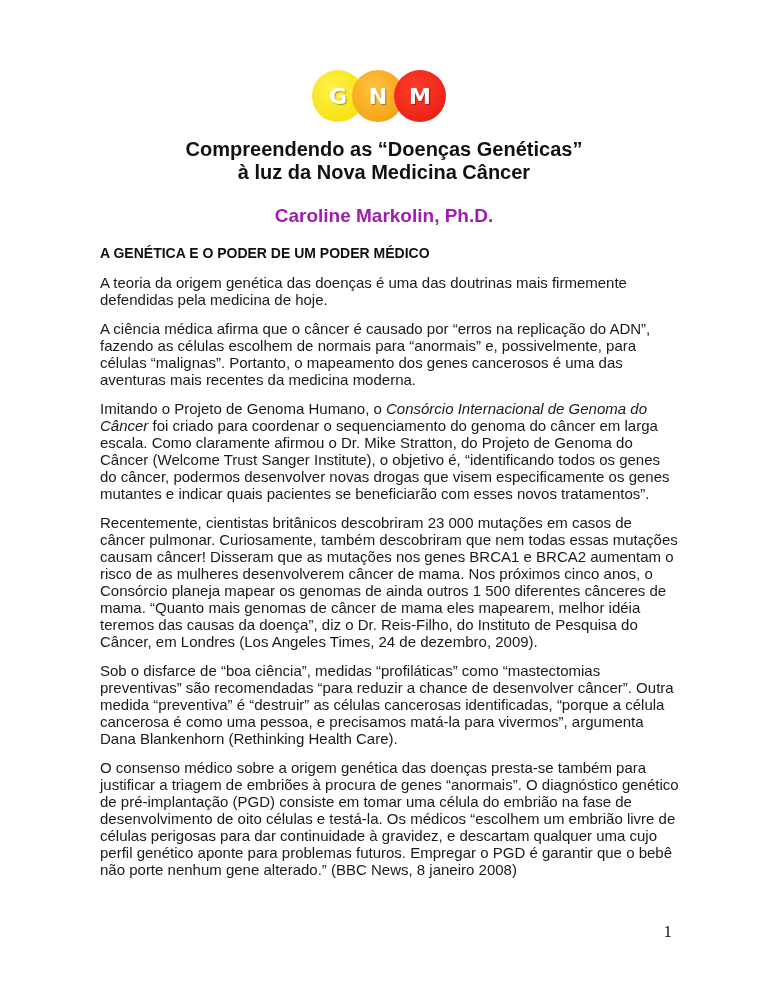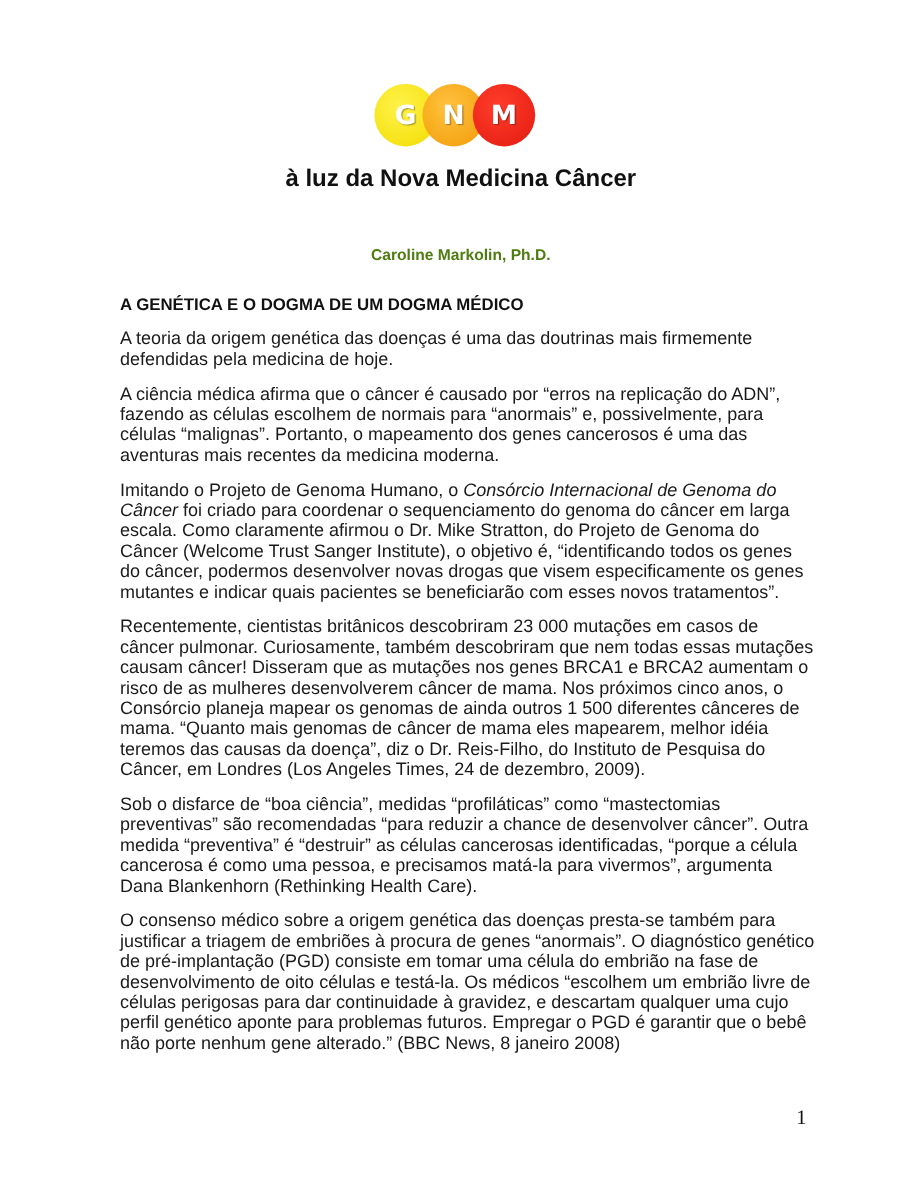--- a/index.html
+++ b/index.html
@@ -3,43 +3,44 @@
 <meta charset="utf-8">
 <style>
   html, body { margin: 0; padding: 0; background: #ffffff; }
   body { width: 768px; height: 994px; position: relative; overflow: hidden; font-family: "Liberation Sans", sans-serif; color: #1a1a1a; }
   .logo { position: absolute; left: 312px; top: 70px; width: 146px; height: 52px; }
   .logo .c { position: absolute; top: 0; width: 52px; height: 52px; border-radius: 50%; display: flex; align-items: center; justify-content: center; font-family: "DejaVu Sans", sans-serif; font-weight: bold; font-size: 22px; color: #ffffff; text-shadow: 1px 1px 1px rgba(0,0,0,0.35); }
   .logo .g { left: 0; background: radial-gradient(circle at 40% 35%, #fff24a, #f2dc00); }
   .logo .n { left: 40px; background: radial-gradient(circle at 40% 35%, #ffbf3a, #f29a00); opacity: 0.97; }
   .logo .m { left: 82px; background: radial-gradient(circle at 40% 35%, #ff3d2a, #e21a10); }
   .title { position: absolute; left: 0; width: 768px; top: 138px; text-align: center; font-weight: bold; font-size: 20px; line-height: 23px; color: #111; }
-  .author { position: absolute; left: 0; width: 768px; top: 205px; text-align: center; font-weight: bold; font-size: 13px; color: #4d7c0f; }
+  .author { position: absolute; left: 0; width: 768px; top: 205px; text-align: center; font-weight: bold; font-size: 19px; color: #a21caf; }
   .content { position: absolute; left: 100px; top: 245px; width: 580px; font-size: 15px; line-height: 17px; color: #1a1a1a; }
   .heading { font-weight: bold; font-size: 14px; margin: 0 0 12px 0; color: #111; }
   .content p { margin: 0 0 12px 0; }
   .pagenum { position: absolute; left: 592px; top: 922px; width: 80px; text-align: right; font-family: "Liberation Serif", serif; font-size: 17px; color: #111; }
 </style>
 </head>
 <body>
 
 <div class="logo">
   <div class="c g">G</div>
   <div class="c n">N</div>
   <div class="c m">M</div>
 </div>
 
 <div class="title">
+  <div>Compreendendo as “Doenças Genéticas”</div>
   <div>à luz da Nova Medicina Câncer</div>
 </div>
 
 <div class="author">Caroline Markolin, Ph.D.</div>
 
 <div class="content">
-  <div class="heading">A GENÉTICA E O DOGMA DE UM DOGMA MÉDICO</div>
+  <div class="heading">A GENÉTICA E O PODER DE UM PODER MÉDICO</div>
   <p>A teoria da origem genética das doenças é uma das doutrinas mais firmemente defendidas pela medicina de hoje.</p>
   <p>A ciência médica afirma que o câncer é causado por “erros na replicação do ADN”, fazendo as células escolhem de normais para “anormais” e, possivelmente, para células “malignas”. Portanto, o mapeamento dos genes cancerosos é uma das aventuras mais recentes da medicina moderna.</p>
   <p><span>Imitando o Projeto de Genoma Humano, o </span><em>Consórcio Internacional de Genoma do Câncer</em><span> foi criado para coordenar o sequenciamento do genoma do câncer em larga escala. Como claramente afirmou o Dr. Mike Stratton, do Projeto de Genoma do Câncer (Welcome Trust Sanger Institute), o objetivo é, “identificando todos os genes do câncer, podermos desenvolver novas drogas que visem especificamente os genes mutantes e indicar quais pacientes se beneficiarão com esses novos tratamentos”.</span></p>
   <p>Recentemente, cientistas britânicos descobriram 23 000 mutações em casos de câncer pulmonar. Curiosamente, também descobriram que nem todas essas mutações causam câncer! Disseram que as mutações nos genes BRCA1 e BRCA2 aumentam o risco de as mulheres desenvolverem câncer de mama. Nos próximos cinco anos, o Consórcio planeja mapear os genomas de ainda outros 1 500 diferentes cânceres de mama. “Quanto mais genomas de câncer de mama eles mapearem, melhor idéia teremos das causas da doença”, diz o Dr. Reis-Filho, do Instituto de Pesquisa do Câncer, em Londres (Los Angeles Times, 24 de dezembro, 2009).</p>
   <p>Sob o disfarce de “boa ciência”, medidas “profiláticas” como “mastectomias preventivas” são recomendadas “para reduzir a chance de desenvolver câncer”. Outra medida “preventiva” é “destruir” as células cancerosas identificadas, “porque a célula cancerosa é como uma pessoa, e precisamos matá-la para vivermos”, argumenta Dana Blankenhorn (Rethinking Health Care).</p>
   <p>O consenso médico sobre a origem genética das doenças presta-se também para justificar a triagem de embriões à procura de genes “anormais”. O diagnóstico genético de pré-implantação (PGD) consiste em tomar uma célula do embrião na fase de desenvolvimento de oito células e testá-la. Os médicos “escolhem um embrião livre de células perigosas para dar continuidade à gravidez, e descartam qualquer uma cujo perfil genético aponte para problemas futuros. Empregar o PGD é garantir que o bebê não porte nenhum gene alterado.” (BBC News, 8 janeiro 2008)</p>
 </div>
 
 <div class="pagenum">1</div>
 

